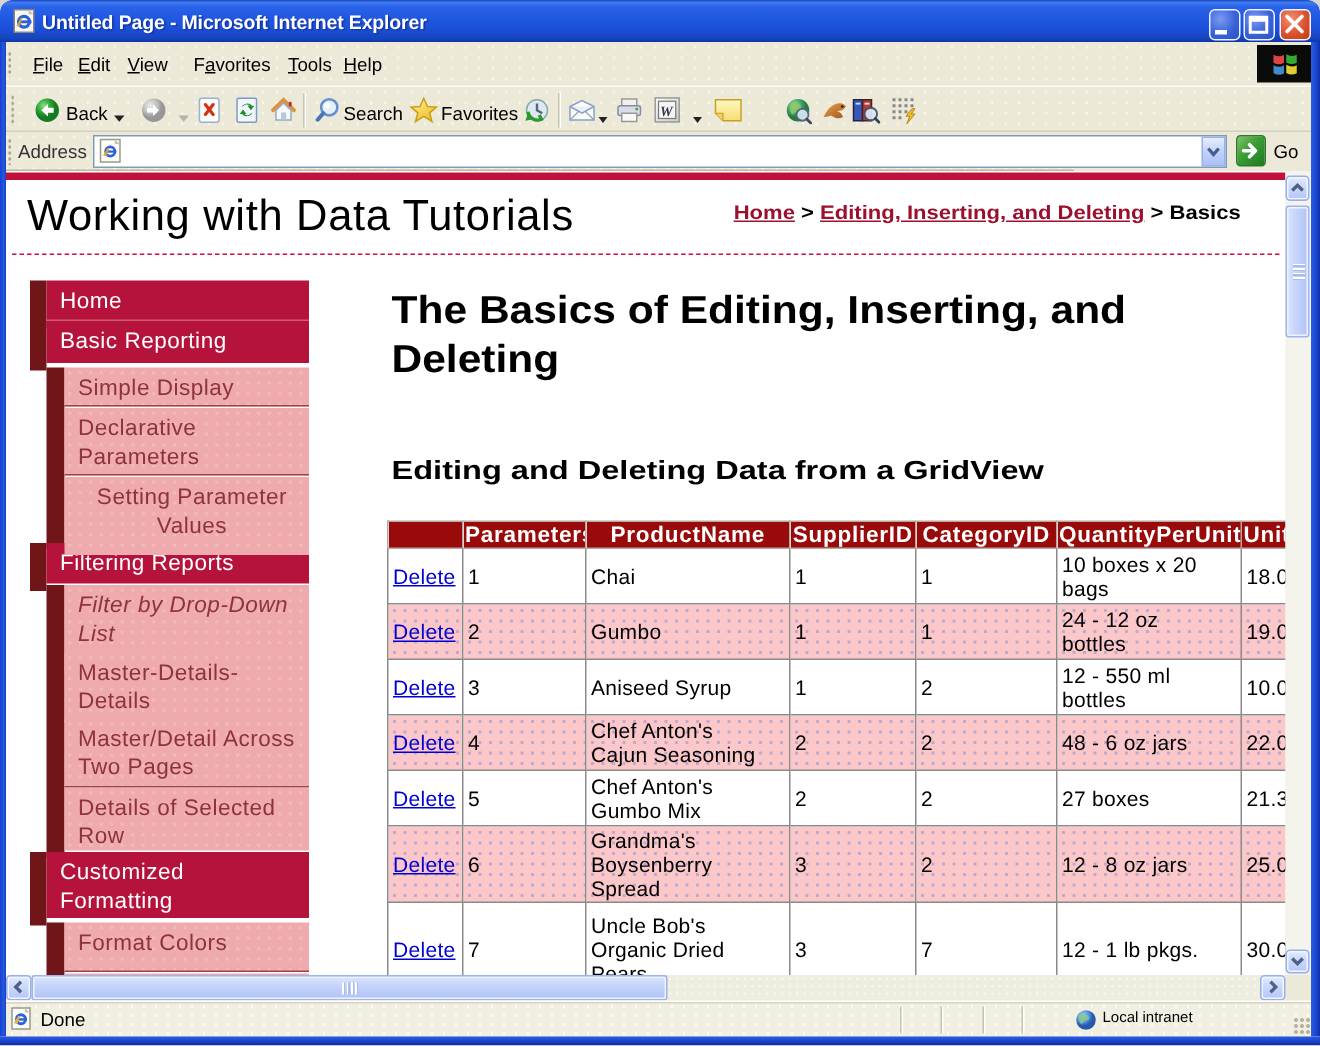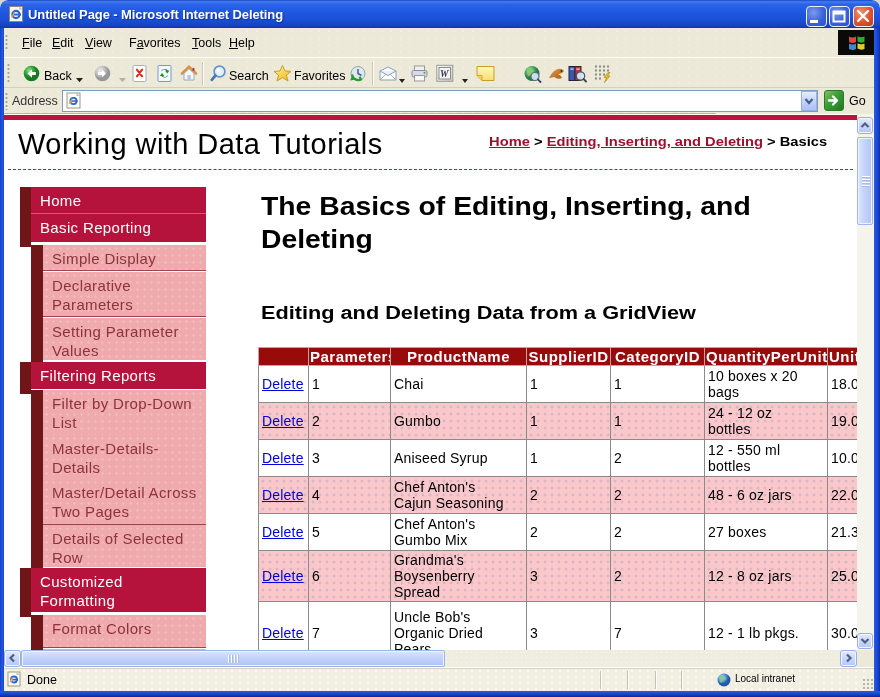--- a/index.html
+++ b/index.html
@@ -53,21 +53,21 @@
 #statusbar .sep{top:3px;width:1px;height:18px;background:#c6c2ac;box-shadow:1px 0 0 #fff;}
 #winborder-l{left:0;top:28px;width:4px;height:663px;background:linear-gradient(90deg,#1540cb 0%,#2458e0 60%,#1941c4 100%);}
 #winborder-r{left:874px;top:28px;width:6px;height:663px;background:linear-gradient(90deg,#2b5ce4 0%,#1540cb 70%,#0e2f9e 100%);}
 #winborder-b{left:0;top:691px;width:880px;height:6px;background:linear-gradient(180deg,#2b5ce4 0%,#1540cb 60%,#0c2a92 100%);}
 </style>
 </head>
 <body>
 <div id="win">
 
   <div class="abs" id="titlebar"></div>
-  <div class="abs" id="titletext">Untitled Page - Microsoft Internet Deleting</div>
+  <div class="abs" id="titletext">Untitled Page - Microsoft Internet Explorer</div>
   <div class="abs tbtn" id="btnmin"><svg width="19" height="19">
         <rect x="3" y="13" width="8" height="3" fill="#fff"></rect>
       </svg></div>
   <div class="abs tbtn" id="btnmax"><svg width="19" height="19">
         <rect x="3.5" y="4.5" width="11" height="10" fill="none" stroke="#fff" stroke-width="2"></rect>
         <rect x="3.5" y="4.5" width="11" height="3" fill="#fff"></rect>
       </svg></div>
   <div class="abs tbtn" id="btncls"><svg width="19" height="19">
         <path d="M4 4 L14 14 M14 4 L4 14" stroke="#fff" stroke-width="2.4" stroke-linecap="round"></path>
       </svg></div>
@@ -295,22 +295,22 @@
       <div class="abs mstrip" style="left:16px;top:454px;width:11px;height:49px;"></div>
       <div class="abs mstrip" style="left:27px;top:131px;width:12px;height:121px;"></div>
       <div class="abs mstrip" style="left:27px;top:276px;width:12px;height:182px;"></div>
       <div class="abs mstrip" style="left:27px;top:501px;width:12px;height:35px;"></div>
       <div class="abs mtop mitem" style="top:73px;height:27px;border-bottom:1px solid #d05c72;">Home</div>
       <div class="abs mtop mitem" style="top:100px;height:28px;">Basic Reporting</div>
       <div class="abs mtop mitem" style="top:248px;height:27px;">Filtering Reports</div>
       <div class="abs mtop mitem" style="top:454px;height:44px;">Customized<br>Formatting</div>
       <div class="abs msub mitem" style="top:131px;height:26px;border-bottom:1px solid #9c4249;">Simple Display</div>
       <div class="abs msub mitem" style="top:158px;height:45px;border-bottom:1px solid #9c4249;">Declarative<br>Parameters</div>
-      <div class="abs msub mitem" style="top:204px;height:42px;">Setting Parameter<br>Values</div>
-      <div class="abs msub mitem" style="top:276px;height:60px;border-bottom:1px solid #9c4249;">Filter by Drop-Down<br>List</div>
+      <div class="abs msub mitem" style="top:204px;height:52px;text-align:center;">Setting Parameter<br>Values</div>
+      <div class="abs msub mitem" style="top:276px;height:60px;border-bottom:1px solid #9c4249;font-style:italic;">Filter by Drop-Down<br>List</div>
       <div class="abs msub mitem" style="top:321px;height:48px;border-bottom:1px solid #9c4249;">Master-Details-<br>Details</div>
       <div class="abs msub mitem" style="top:365px;height:46px;border-bottom:1px solid #9c4249;">Master/Detail Across<br>Two Pages</div>
       <div class="abs msub mitem" style="top:411px;height:42px;">Details of Selected<br>Row</div>
       <div class="abs msub mitem" style="top:501px;height:33px;border-bottom:1px solid #9c4249;">Format Colors</div>
       <div class="abs msub mitem" style="top:535px;height:10px;"></div>
     </div>
     <div class="abs" id="h1">The Basics of Editing, Inserting, and<br>Deleting</div>
     <div class="abs" id="h2">Editing and Deleting Data from a GridView</div>
     <div class="abs" id="gridwrap">
       <table class="grid">

